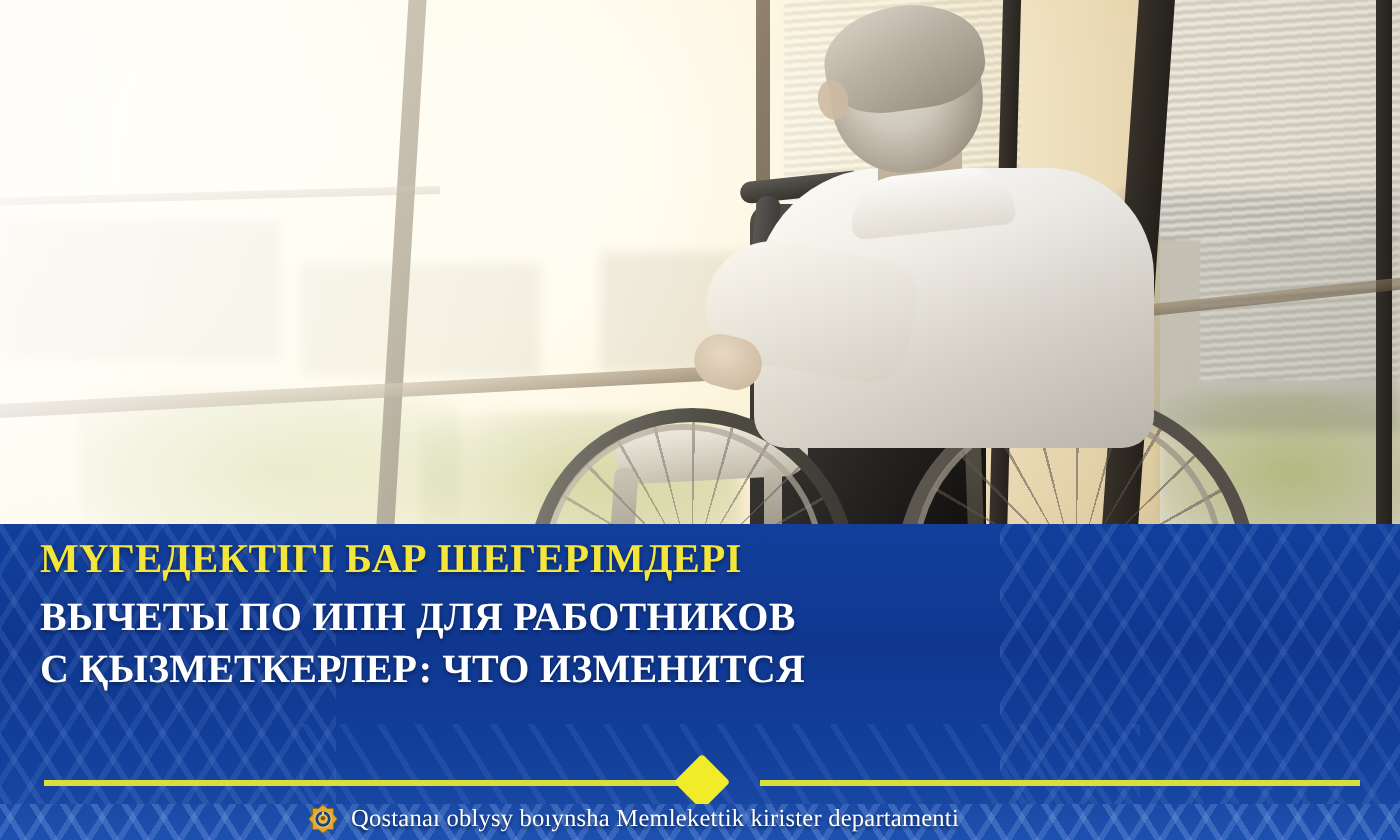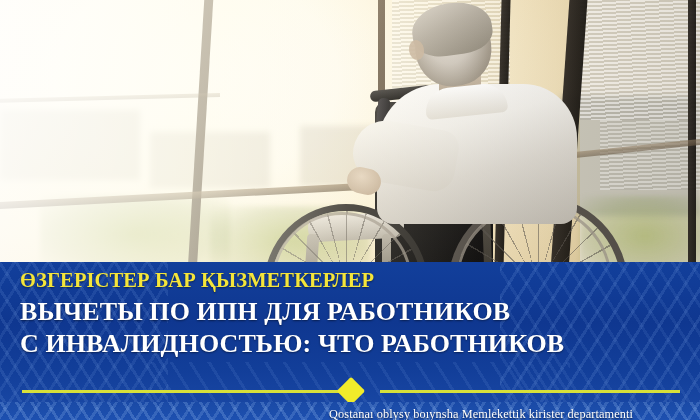--- a/index.html
+++ b/index.html
@@ -232,21 +232,21 @@
     line-height: 1.0;
   }
   .t-kz {
     color: #f4e53a;
     font-size: 20.5px;
     margin-bottom: 7px;
     text-shadow: 0 1px 2px rgba(0,0,0,.45);
   }
   .t-ru {
     color: #ffffff;
-    font-size: 26px;
+    font-size: 20px;
     margin-bottom: 6px;
     text-shadow: 0 1px 2px rgba(0,0,0,.45);
   }
   .t-kz:nth-of-type(1){ margin-bottom: 6px; }
   #ru-block { margin-top: 8px; }
 
   
   #divider {
     position: absolute;
     left: 0; top: 118px;
@@ -282,23 +282,22 @@
       repeating-linear-gradient(58deg,
         rgba(130,170,230,0.30) 0px, rgba(130,170,230,0.30) 3px,
         rgba(130,170,230,0) 3px, rgba(130,170,230,0) 13px),
       repeating-linear-gradient(-58deg,
         rgba(130,170,230,0.26) 0px, rgba(130,170,230,0.26) 3px,
         rgba(130,170,230,0) 3px, rgba(130,170,230,0) 13px);
   }
   #foot-inner {
     position: absolute;
     left: 0; top: 0; width: 633px; height: 18px;
-    display: flex; align-items: flex-end; justify-content: center;
+    display: flex; align-items: flex-start; justify-content: center;
     gap: 7px;
-    flex-direction: column;
   }
   #emblem { width: 15px; height: 15px; display:block; }
   #foot-text {
     font-family: "Liberation Serif", serif;
     font-size: 12.3px;
     color: #ffffff;
     white-space: nowrap;
     text-shadow: 0 1px 1.5px rgba(0,0,0,.6);
     letter-spacing: .1px;
   }
@@ -375,24 +374,24 @@
   </div>
 
   <div id="banner">
     <div class="chev chev-left"></div>
     <div class="chev chev-left2"></div>
     <div class="chev chev-right"></div>
     <div class="chev chev-right2"></div>
     <div class="chev chev-mid"></div>
 
     <div id="titles">
-      <div class="t-kz">ӨЗГЕРІСТЕР БАР ҚЫЗМЕТКЕРЛЕР</div>
+      <div class="t-kz">МҮГЕДЕКТІГІ БАР ШЕГЕРІМДЕРІ</div>
       <div id="ru-block">
         <div class="t-ru">ВЫЧЕТЫ ПО ИПН ДЛЯ РАБОТНИКОВ</div>
-        <div class="t-ru">С ИНВАЛИДНОСТЬЮ:  ЧТО РАБОТНИКОВ</div>
+        <div class="t-ru">С ҚЫЗМЕТКЕРЛЕР:  ЧТО ИЗМЕНИТСЯ</div>
       </div>
     </div>
 
     <div id="divider">
       <div class="rule rule-l"></div>
       <div class="diamond"></div>
       <div class="rule rule-r"></div>
     </div>
 
     <div id="footer">

